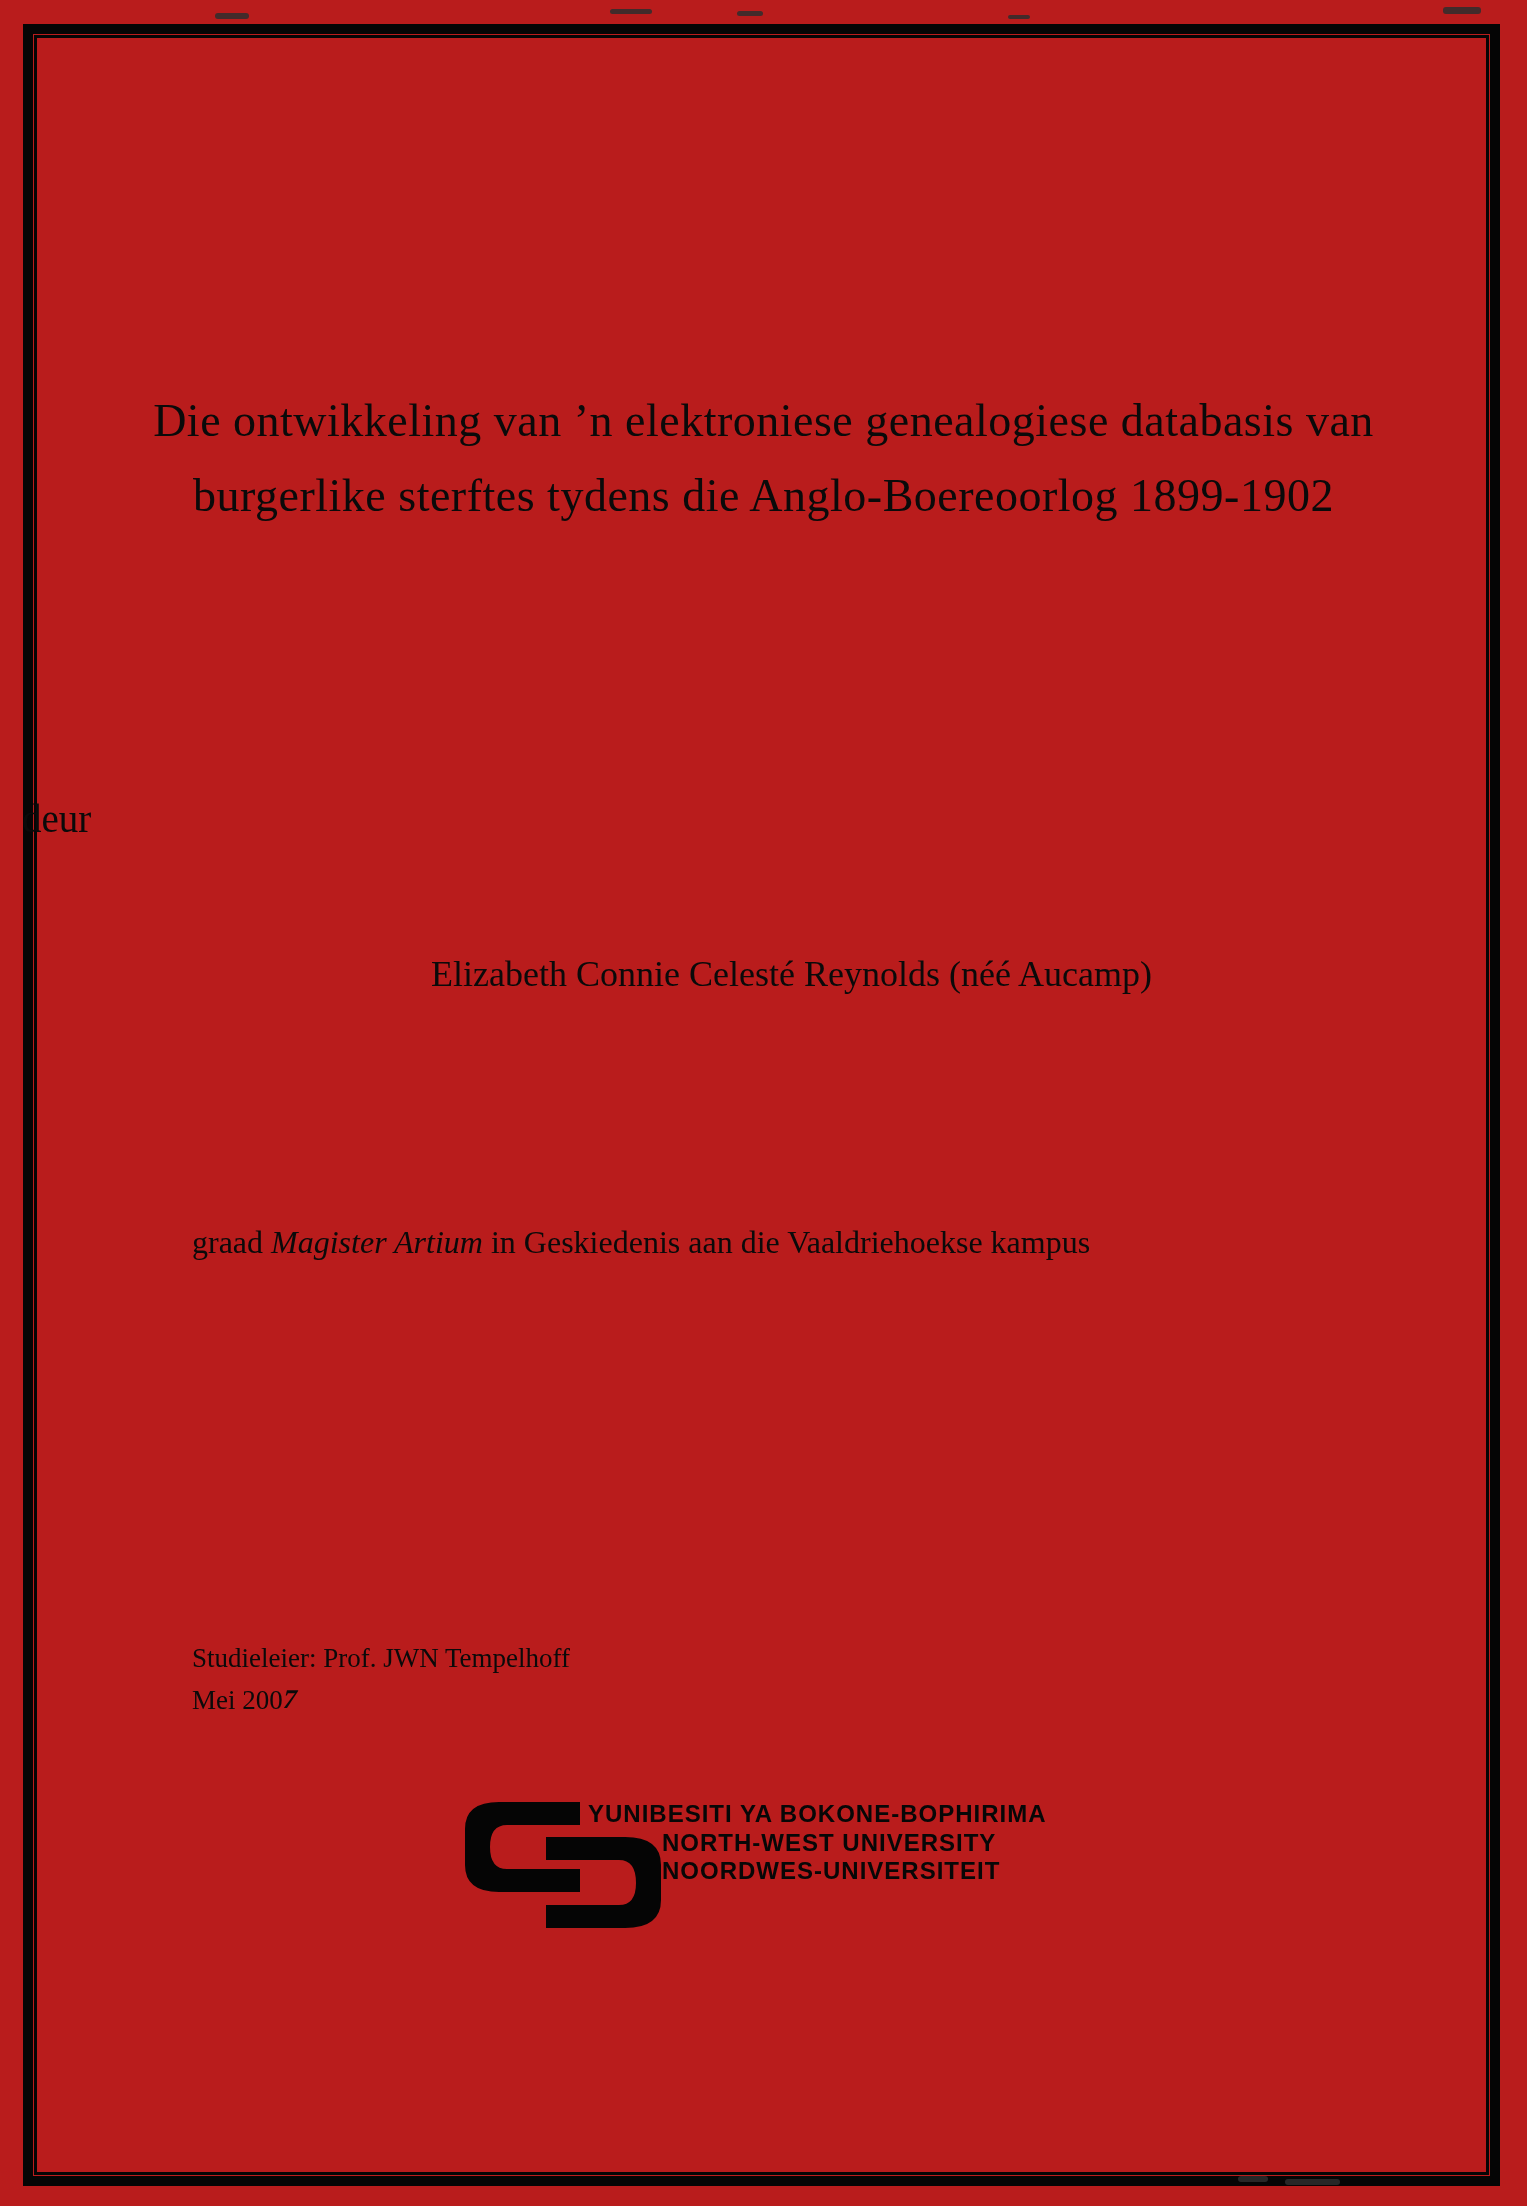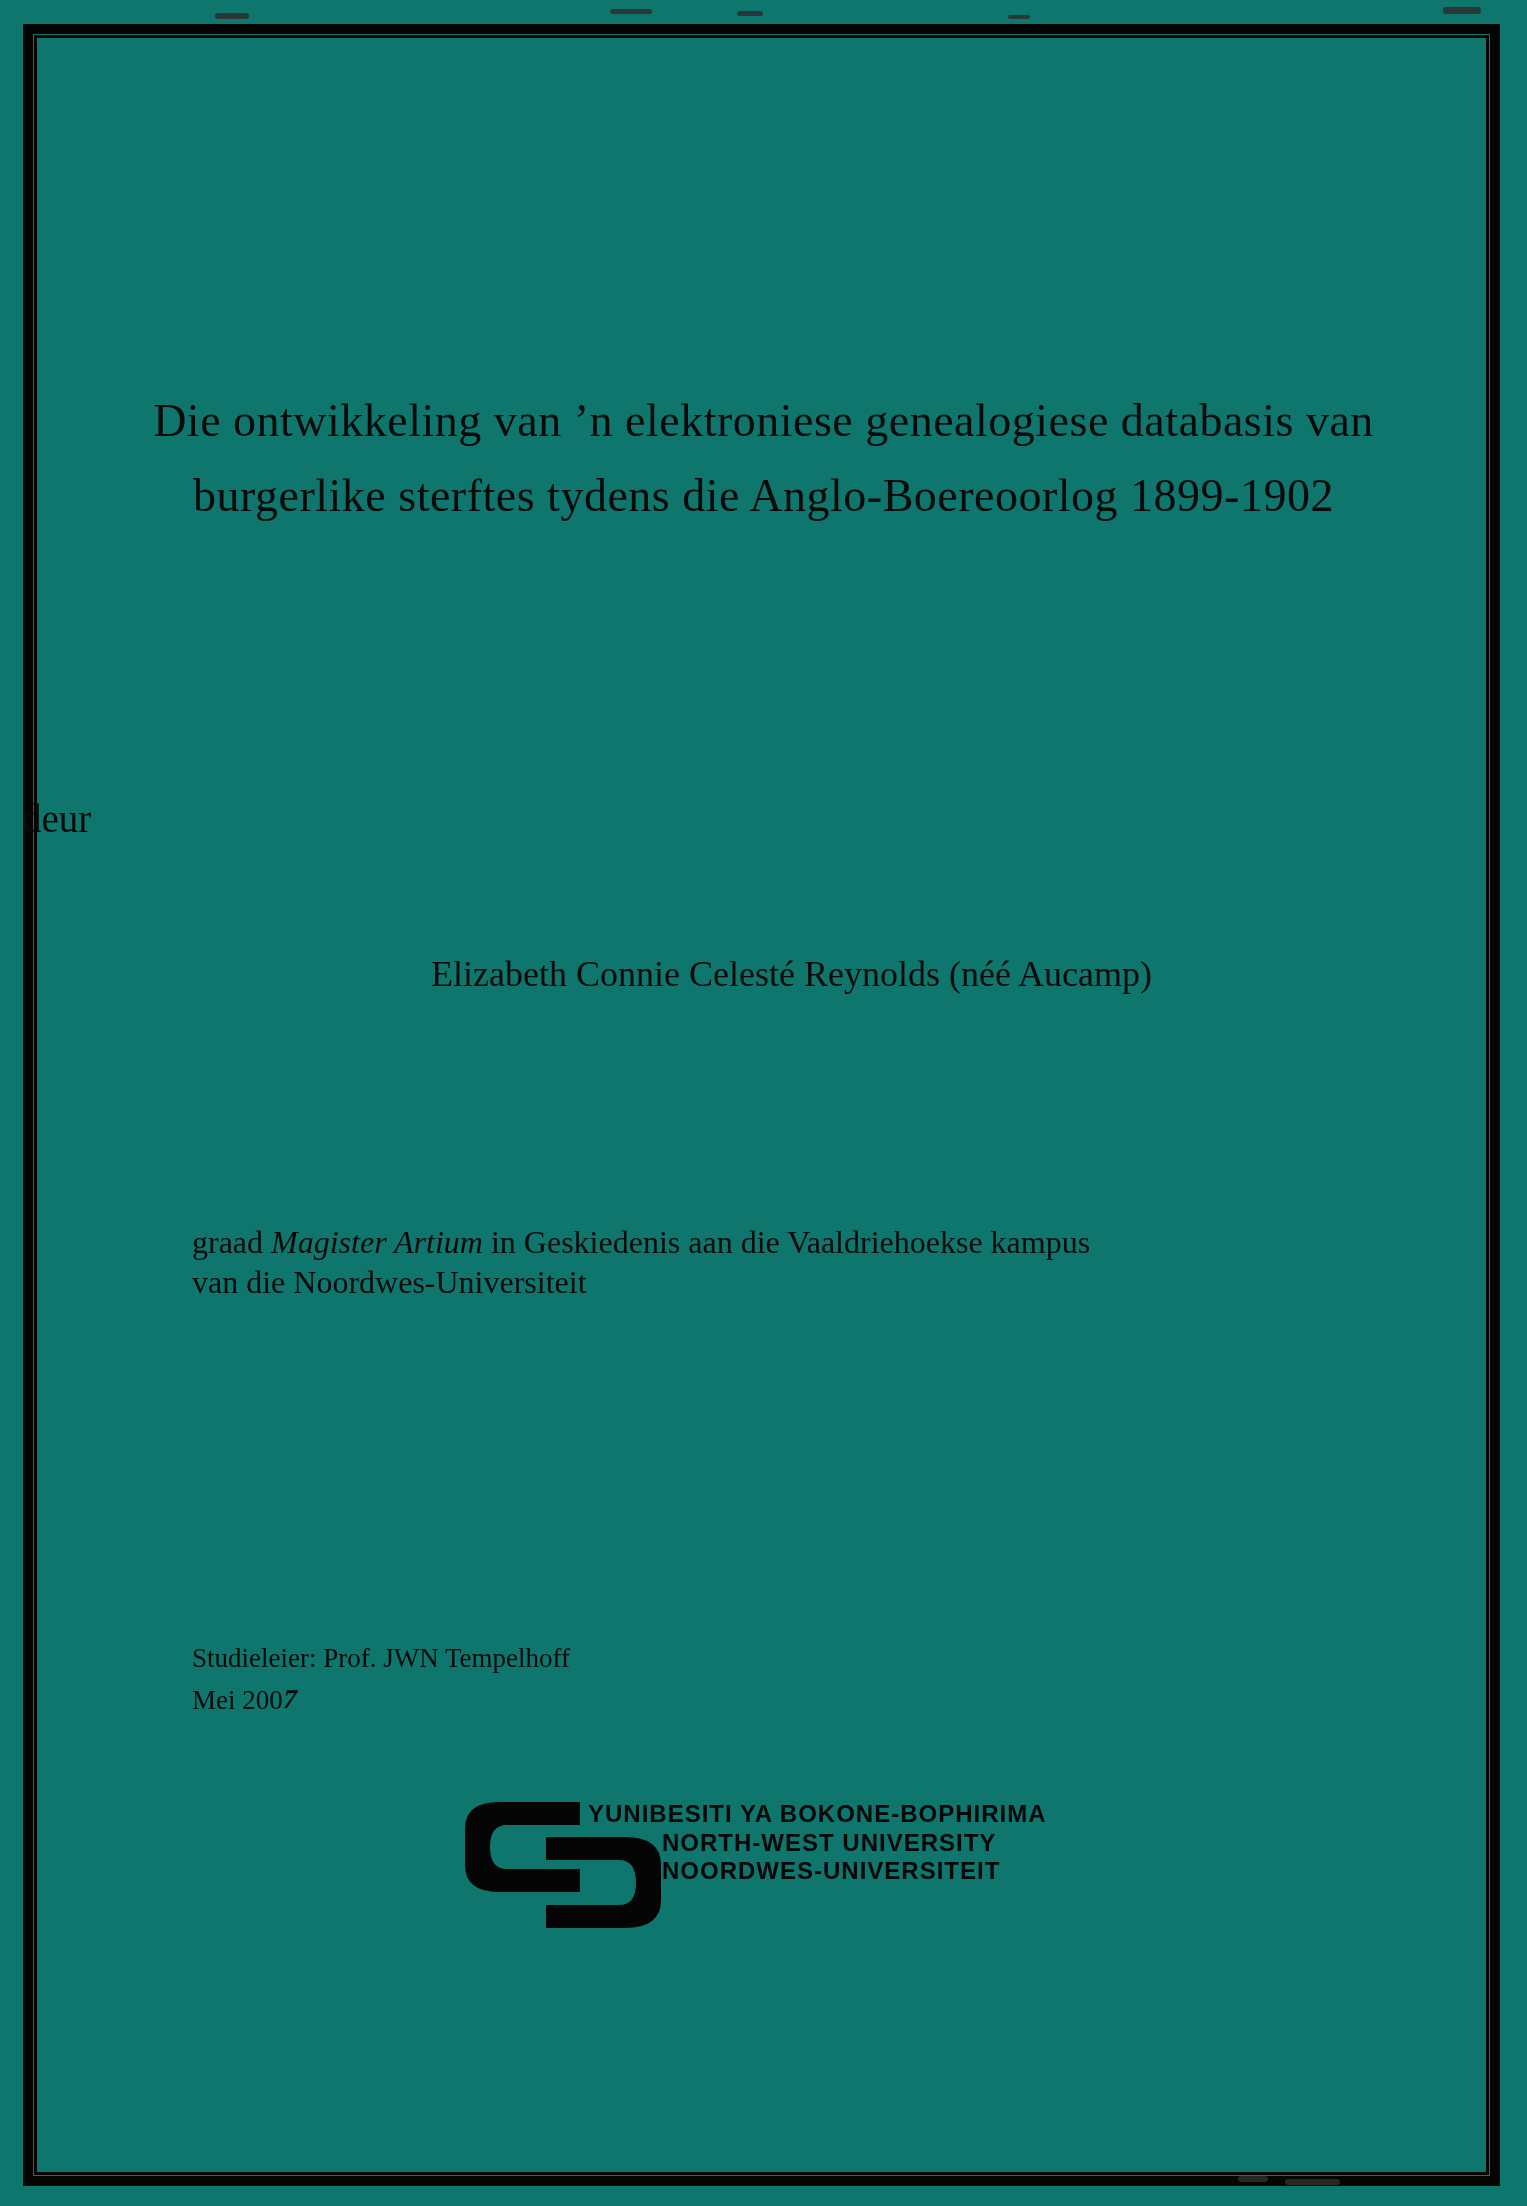--- a/index.html
+++ b/index.html
@@ -1,19 +1,19 @@
 <!DOCTYPE html>
 <html><head>
 <meta charset="utf-8">
 <style>
   html,body{margin:0;padding:0;background:#e8e8e8;}
   .page{
     position:relative;
     width:1527px;height:2206px;
-    background:#0f766e;
+    background:#b91c1c;
     overflow:hidden;
     font-family:"Liberation Serif", serif;
     color:#0a0a0a;
   }
   
   .frame-outer{
     position:absolute;left:23px;top:24px;
     width:1477px;height:2162px;
     border:10px solid #050505;
     box-sizing:border-box;
@@ -96,21 +96,20 @@
 
   <div class="title-line title-1">Die ontwikkeling van ’n elektroniese genealogiese databasis van</div>
   <div class="title-line title-2">burgerlike sterftes tydens die Anglo-Boereoorlog 1899-1902</div>
 
   <div class="byline">deur</div>
 
   <div class="author">Elizabeth Connie Celesté Reynolds (néé Aucamp)</div>
 
   <div class="degree">
     <div><span>graad </span><span class="it">Magister Artium</span><span> in Geskiedenis aan die Vaaldriehoekse kampus</span></div>
-    <div>van die Noordwes-Universiteit</div>
   </div>
 
   <div class="supervisor">
     <div>Studieleier: Prof. JWN Tempelhoff</div>
     <div><span>Mei 200</span><span class="seven">7</span></div>
   </div>
 
   <svg class="logo-mark" viewBox="0 0 196 126" aria-hidden="true">
     <path fill="#050505" d="M115 0 H34 Q0 0 0 27 V63 Q0 90 34 90 H115 V67 H42 Q25 67 25 45 Q25 23 42 23 H115 Z"></path>
     <path fill="#050505" d="M81 35 H160 Q196 35 196 63 V98 Q196 126 160 126 H81 V103 H154 Q171 103 171 81 Q171 58 154 58 H81 Z"></path>

